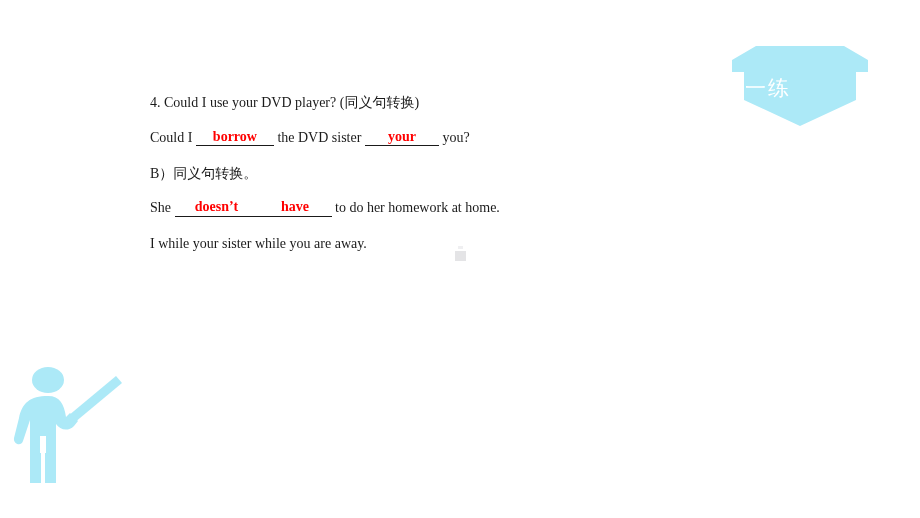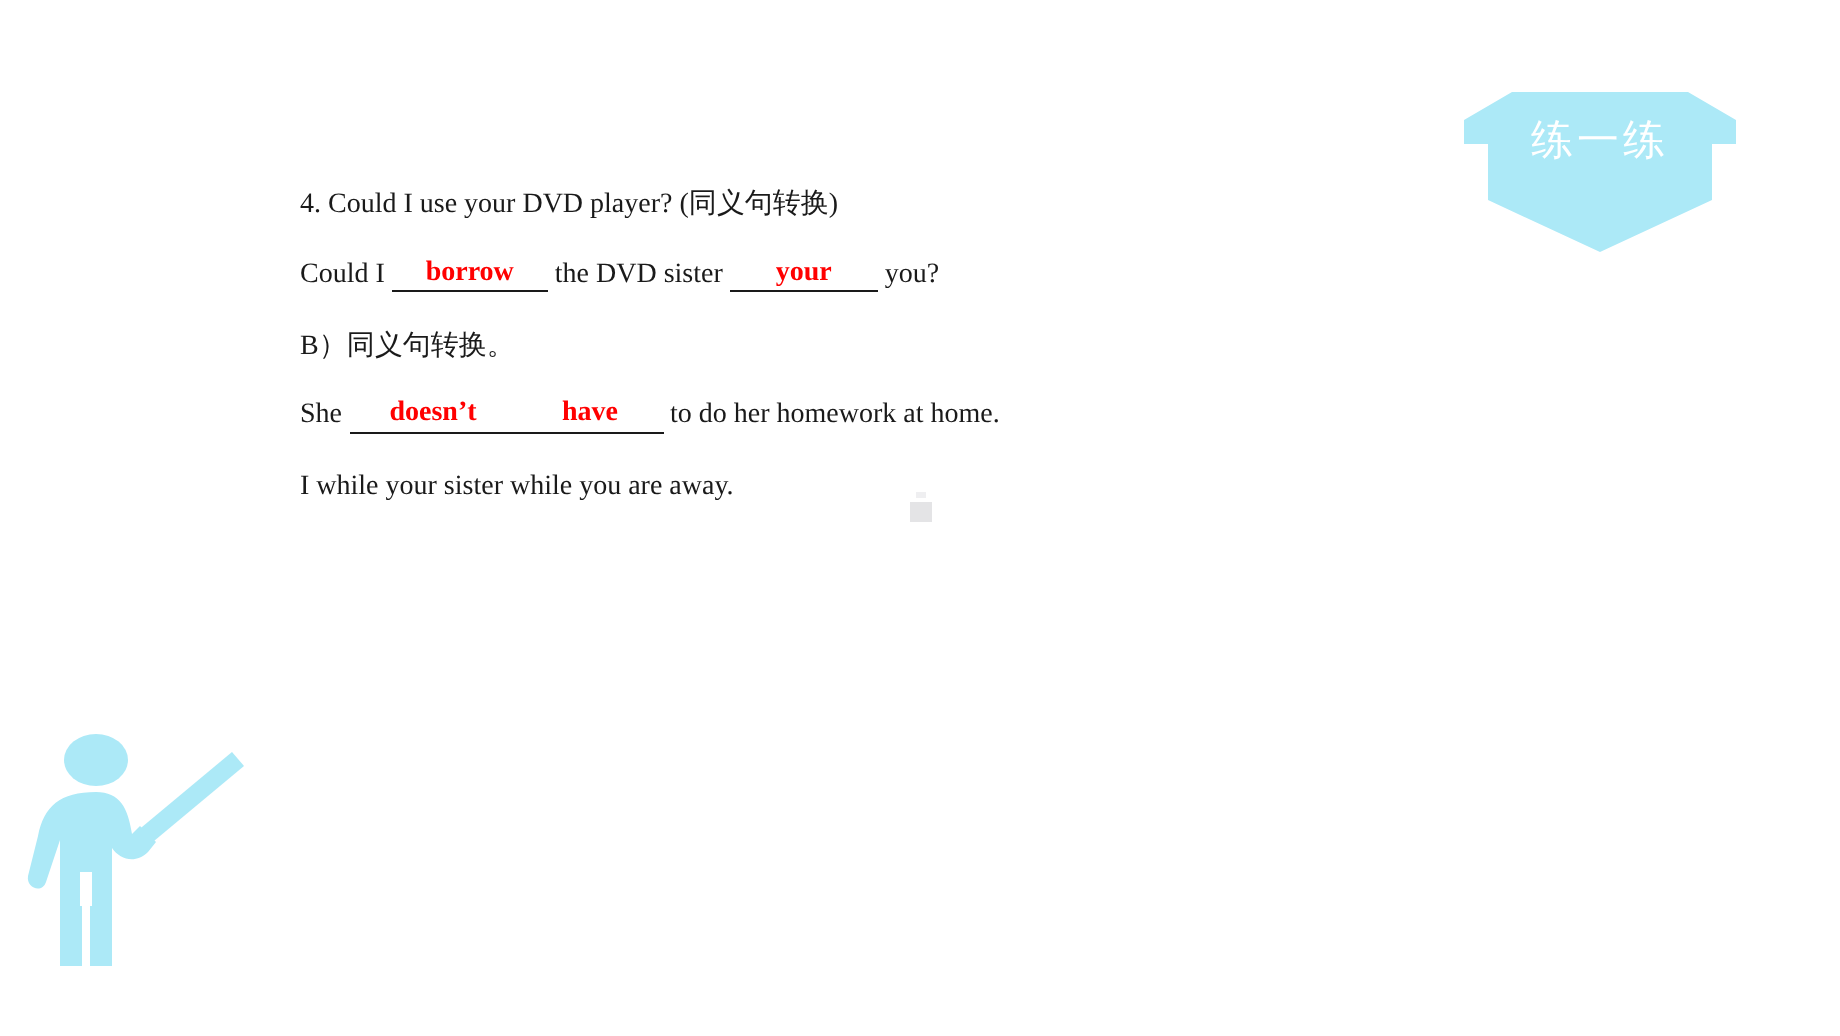--- a/index.html
+++ b/index.html
@@ -23,23 +23,23 @@
     position: absolute;
     left: 722px;
     top: 42px;
     width: 156px;
     height: 88px;
   }
   .ribbon svg { display: block; }
   .ribbon-label {
     position: absolute;
     left: 0;
-    top: 14px;
+    top: 32px;
     width: 156px;
-    text-align: center;
+    text-align: left;
     color: #ffffff;
     font-family: "Liberation Serif", "DejaVu Serif", serif;
     font-size: 21px;
     font-weight: 400;
     letter-spacing: 2px;
     white-space: nowrap;
   }
 
   
   .teacher {

